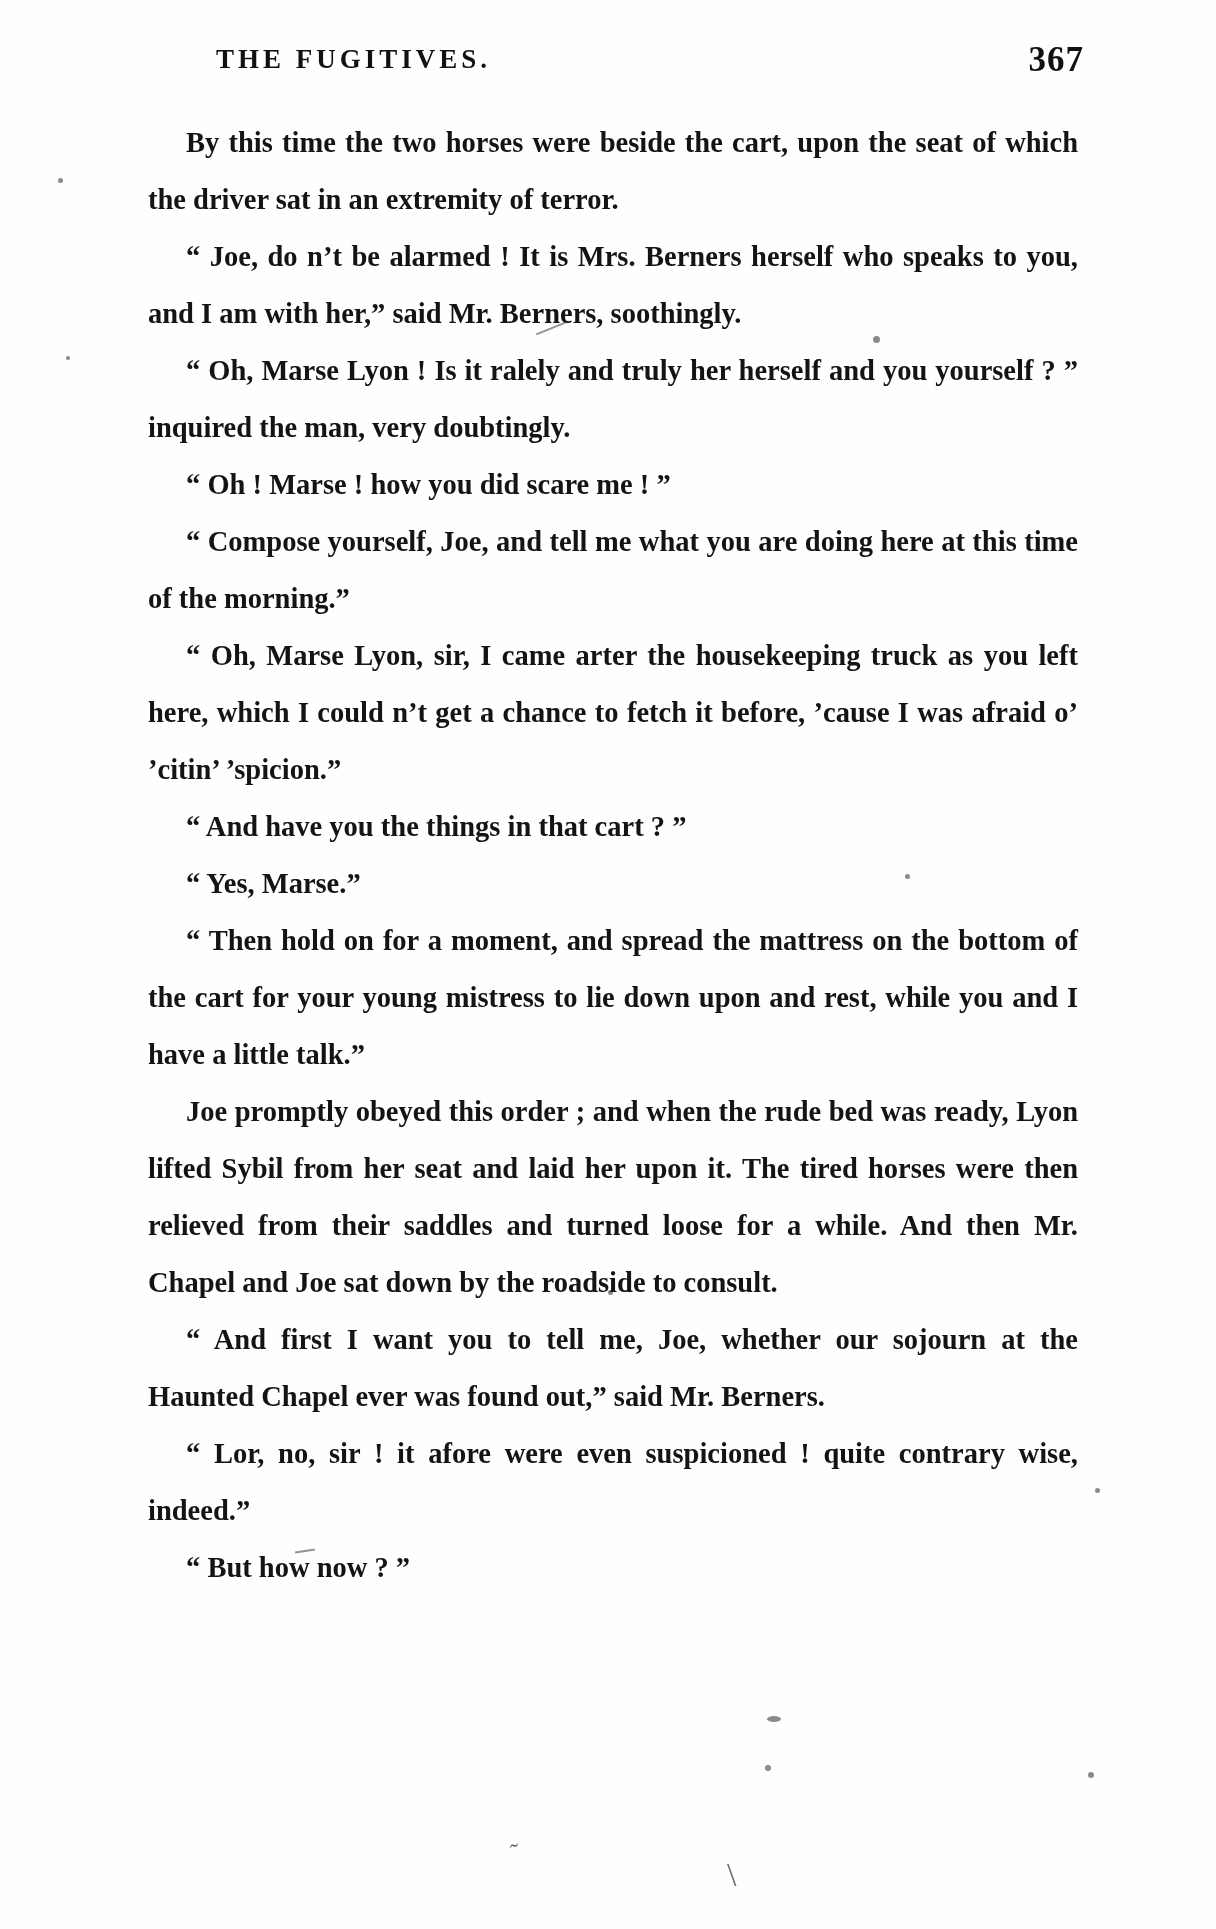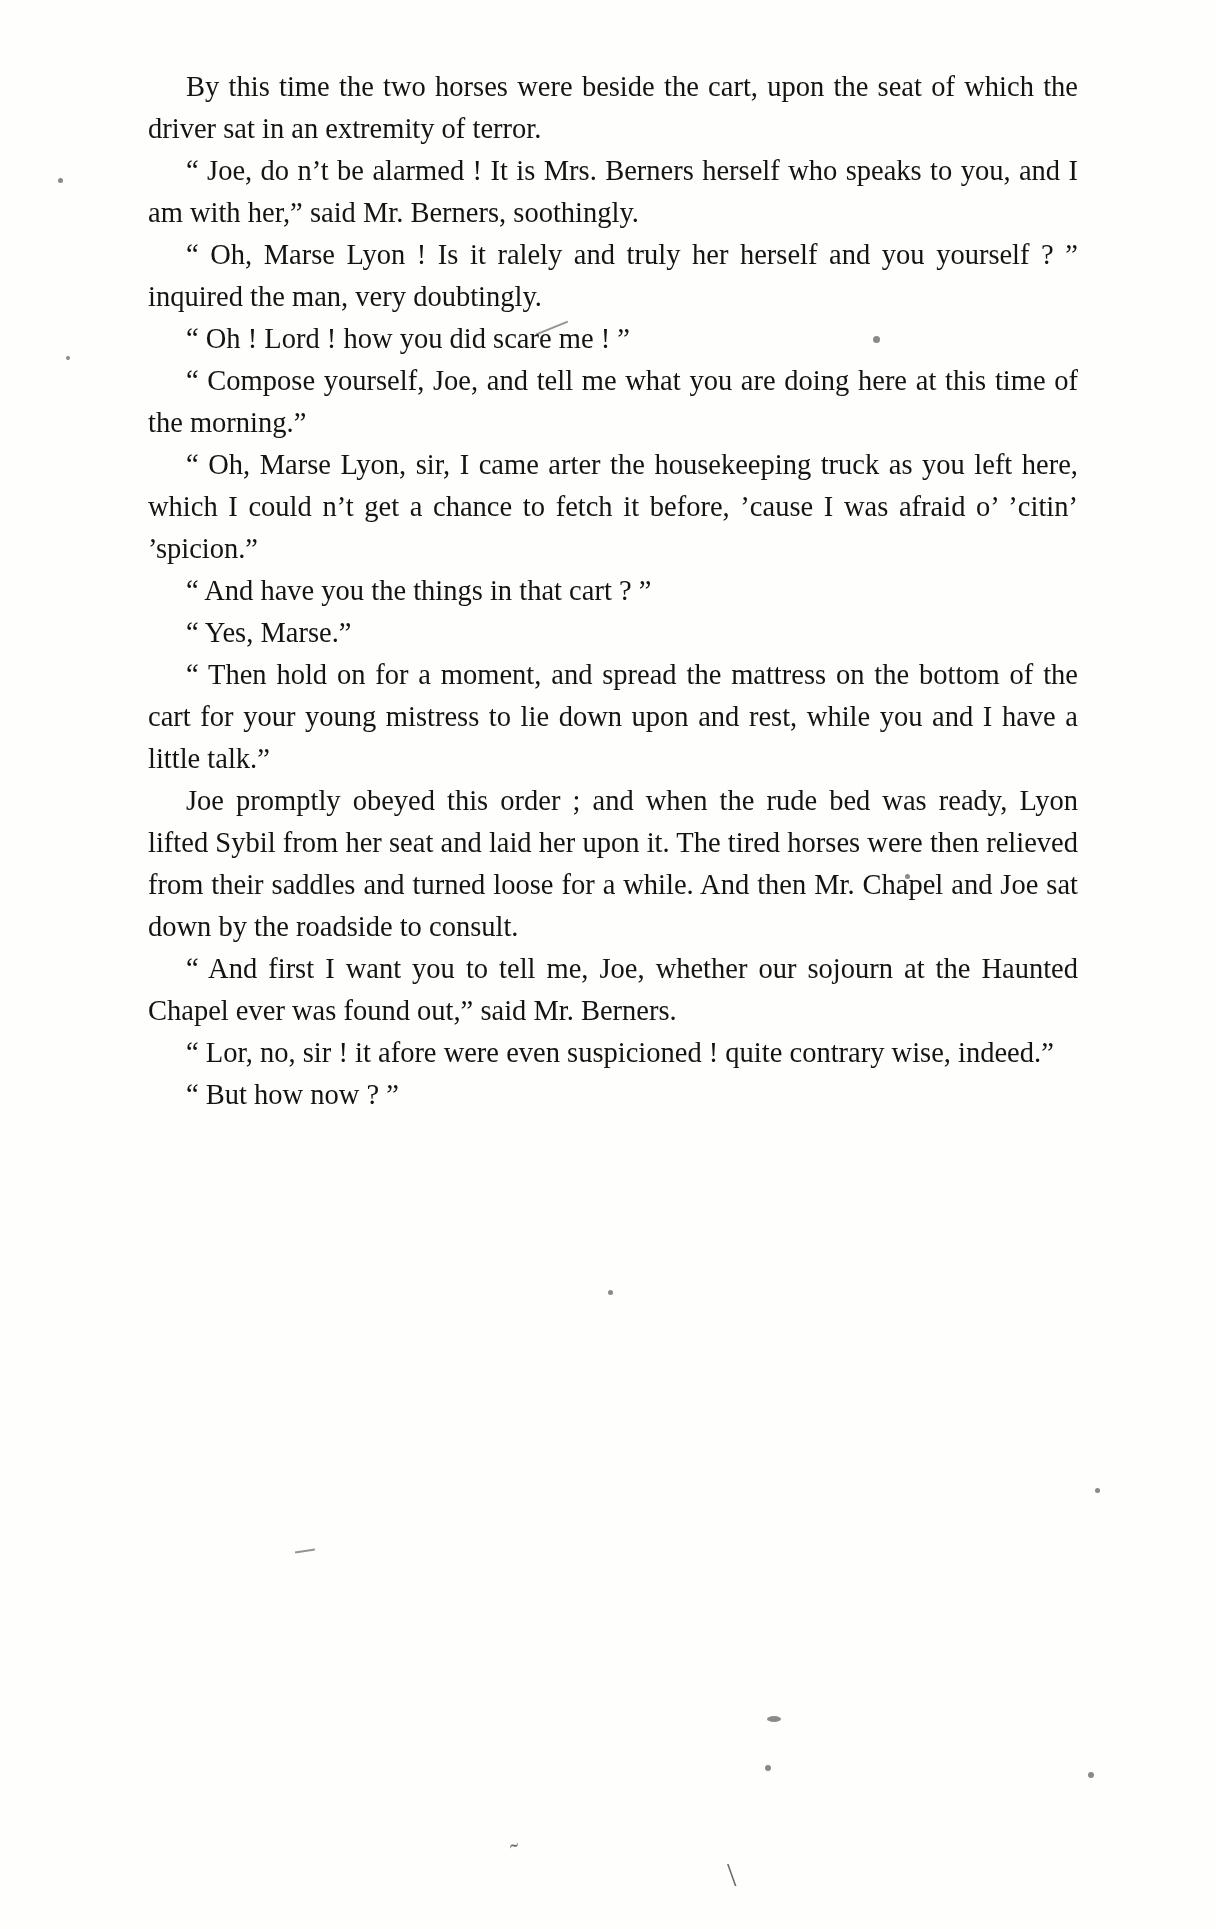--- a/index.html
+++ b/index.html
@@ -43,23 +43,24 @@
     right: -6px;
     top: -4px;
     font-size: 35px;
     font-weight: bold;
     letter-spacing: 1px;
     color: #111;
   }
   .body-text {
     margin-top: 22px;
     font-size: 28.5px;
-    line-height: 42px;
+    line-height: 57px;
     text-align: justify;
     color: #141414;
+    font-weight: bold;
   }
   .body-text p {
     margin: 0;
     text-indent: 38px;
     text-align: justify;
     text-justify: inter-word;
     -webkit-hyphens: none;
     hyphens: none;
   }
   
@@ -82,26 +83,30 @@
     font-family: "Liberation Serif", serif;
   }
 </style>
 </head>
 <body>
 
 <div class="page">
 
   <div class="page-inner">
 
+    <div class="running-head">
+      <span class="title">THE  FUGITIVES.</span>
+      <span class="folio">367</span>
+    </div>
 
     <div class="body-text">
       <p>By this time the two horses were beside the cart, upon the seat of which the driver sat in an extremity of terror.</p>
       <p>“ Joe, do n’t be alarmed !  It is Mrs. Berners herself who speaks to you, and I am with her,” said Mr. Berners, soothingly.</p>
       <p>“ Oh, Marse Lyon !  Is it ralely and truly her herself and you yourself ? ” inquired the man, very doubtingly.</p>
-      <p>“ Oh ! Lord ! how you did scare me ! ”</p>
+      <p>“ Oh ! Marse ! how you did scare me ! ”</p>
       <p>“ Compose yourself, Joe, and tell me what you are doing here at this time of the morning.”</p>
       <p>“ Oh, Marse Lyon, sir, I came arter the housekeeping truck as you left here, which I could n’t get a chance to fetch it before, ’cause I was afraid o’ ’citin’ ’spicion.”</p>
       <p>“ And have you the things in that cart ? ”</p>
       <p>“ Yes, Marse.”</p>
       <p>“ Then hold on for a moment, and spread the mattress on the bottom of the cart for your young mistress to lie down upon and rest, while you and I have a little talk.”</p>
       <p>Joe promptly obeyed this order ; and when the rude bed was ready, Lyon lifted Sybil from her seat and laid her upon it.  The tired horses were then relieved from their saddles and turned loose for a while.  And then Mr. Chapel and Joe sat down by the roadside to consult.</p>
       <p>“ And first I want you to tell me, Joe, whether our sojourn at the Haunted Chapel ever was found out,” said Mr. Berners.</p>
       <p>“ Lor, no, sir ! it afore were even suspicioned ! quite contrary wise, indeed.”</p>
       <p>“ But how now ? ”</p>
     </div>

